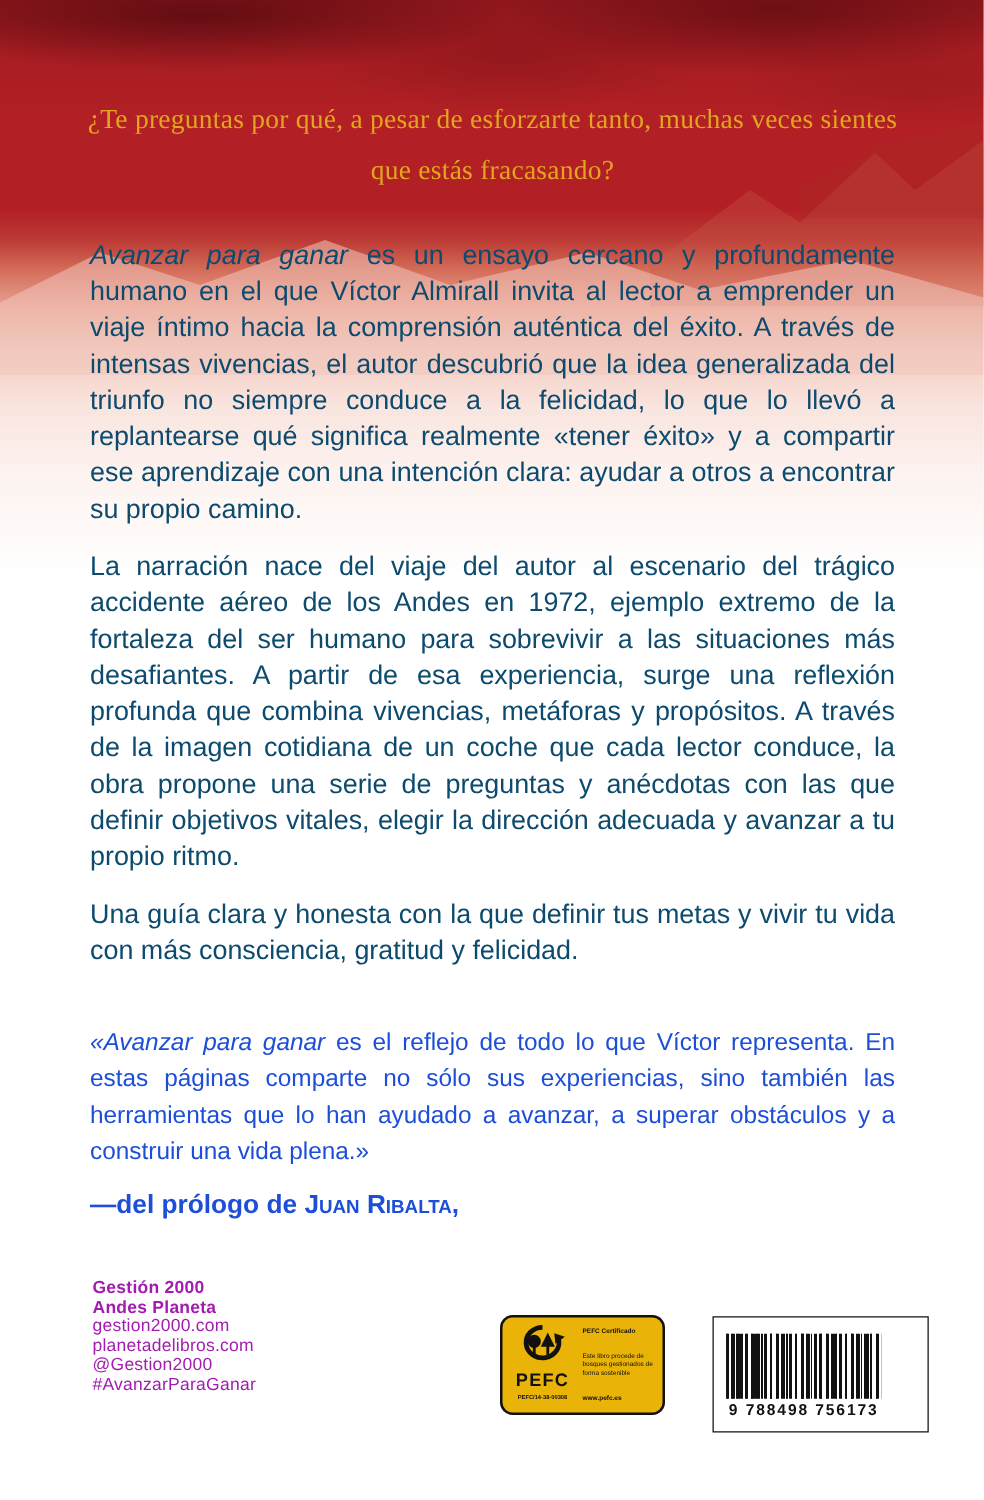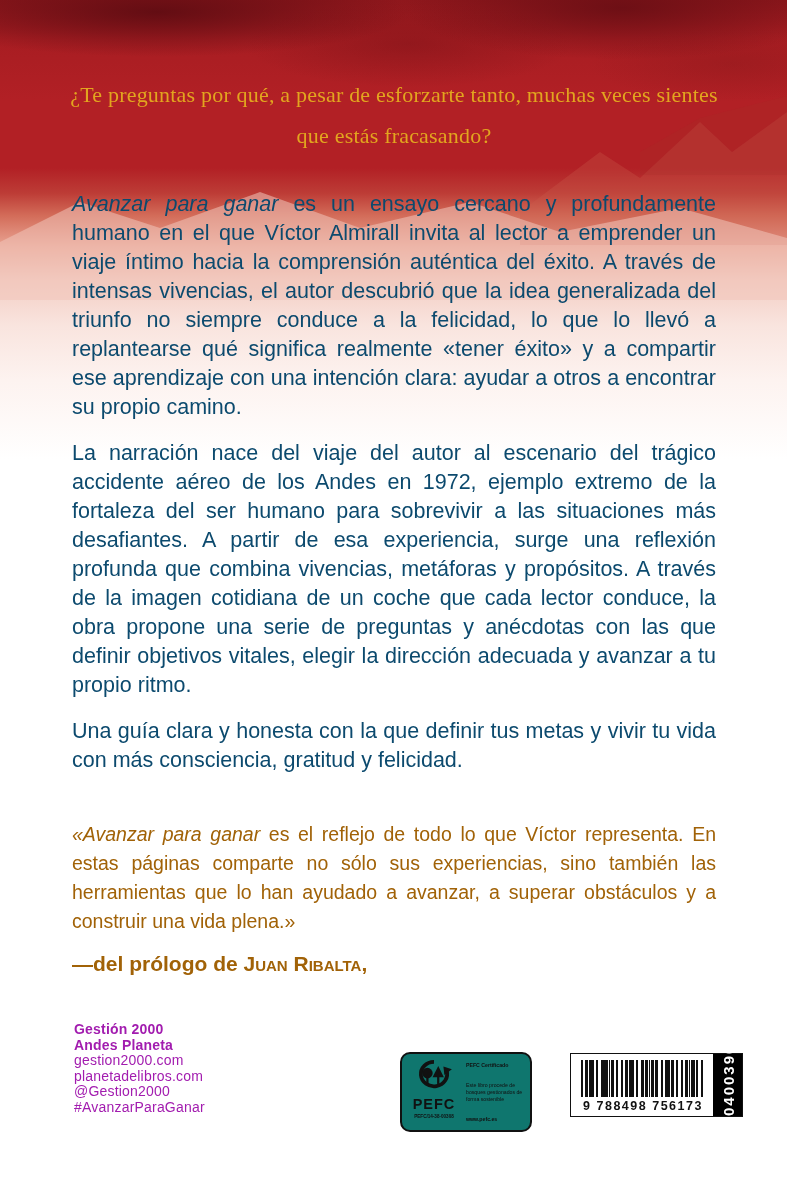--- a/index.html
+++ b/index.html
@@ -53,35 +53,35 @@
   .publisher{
     position:absolute;left:74px;top:1022px;
     color:#a21caf;font-size:14px;line-height:15.5px;letter-spacing:.2px;
   }
   .publisher div:nth-child(1),
   .publisher div:nth-child(2){font-weight:bold;}
 
   .pefc-badge{
     position:absolute;left:400px;top:1052px;width:132px;height:80px;
     box-sizing:border-box;border:2.5px solid #111;border-radius:10px;
-    background:#0f766e;display:flex;padding:5px 6px;color:#111;
+    background:#eab308;display:flex;padding:5px 6px;color:#111;
   }
   .pefc-left{width:56px;display:flex;flex-direction:column;align-items:center;}
   .pefc-word{font-size:14.5px;font-weight:bold;letter-spacing:1px;margin-top:1px;}
   .pefc-code{font-size:4.6px;font-weight:bold;margin-top:2px;white-space:nowrap;}
   .pefc-right{flex:1;padding-left:6px;display:flex;flex-direction:column;
     justify-content:space-between;padding-top:3px;padding-bottom:3px;}
   .pefc-right .t1{font-size:5.2px;font-weight:bold;}
   .pefc-right .t2{font-size:5.2px;width:58px;line-height:7px;}
   .pefc-right .t3{font-size:5.2px;font-weight:bold;}
 
   .barcode{
-    position:absolute;left:570px;top:1053px;height:64px;
+    position:absolute;left:570px;top:1053px;height:93px;
     box-sizing:border-box;border:1.5px solid #111;
-    display:flex;background:#fff;
+    display:flex;background:#fff;align-items:center;
   }
   .bars-box{width:142px;padding:6px 8px 3px 10px;box-sizing:border-box;
     display:flex;flex-direction:column;}
   .bars{
     height:52px;
     background:
       repeating-linear-gradient(90deg,#111 0 2px, rgba(0,0,0,0) 2px 5px),
       repeating-linear-gradient(90deg,#111 0 1px, rgba(0,0,0,0) 1px 4px),
       repeating-linear-gradient(90deg,rgba(0,0,0,0) 0 9px, #111 9px 10.5px, rgba(0,0,0,0) 10.5px 13px);
   }
@@ -110,21 +110,21 @@
   </svg>
 
   <div class="headline" style="color:#e2a51f;">¿Te preguntas por qué, a pesar de esforzarte tanto, muchas veces sientes que estás fracasando?</div>
 
   <div class="copy" style="color:#0c4a6e;">
     <p><span class="italic">Avanzar para ganar</span><span> es un ensayo cercano y profundamente humano en el que Víctor Almirall invita al lector a emprender un viaje íntimo hacia la comprensión auténtica del éxito. A través de intensas vivencias, el autor descubrió que la idea generalizada del triunfo no siempre conduce a la felicidad, lo que lo llevó a replantearse qué significa realmente «tener éxito» y a compartir ese aprendizaje con una intención clara: ayudar a otros a encontrar su propio camino.</span></p>
     <p>La narración nace del viaje del autor al escenario del trágico accidente aéreo de los Andes en 1972, ejemplo extremo de la fortaleza del ser humano para sobrevivir a las situaciones más desafiantes. A partir de esa experiencia, surge una reflexión profunda que combina vivencias, metáforas y propósitos. A través de la imagen cotidiana de un coche que cada lector conduce, la obra propone una serie de preguntas y anécdotas con las que definir objetivos vitales, elegir la dirección adecuada y avanzar a tu propio ritmo.</p>
     <p>Una guía clara y honesta con la que definir tus metas y vivir tu vida con más consciencia, gratitud y felicidad.</p>
   </div>
 
-  <div class="quoteblock" style="color:#a16207;">
+  <div class="quoteblock" style="color:#1d4ed8;">
     <div><span class="italic">«Avanzar para ganar</span><span> es el reflejo de todo lo que Víctor representa. En estas páginas comparte no sólo sus experiencias, sino también las herramientas que lo han ayudado a avanzar, a superar obstáculos y a construir una vida plena.»</span></div>
     <div class="attribution">
       <span>—del prólogo de </span><span class="smallcaps">Juan Ribalta,</span><br>
     </div>
   </div>
 
   <div class="publisher">
     <div>Gestión 2000</div>
     <div>Andes Planeta</div>
     <div>gestion2000.com</div>

